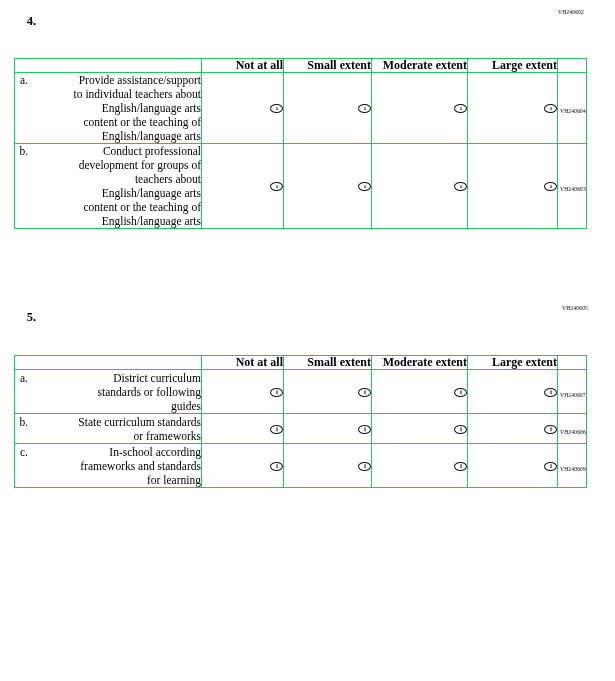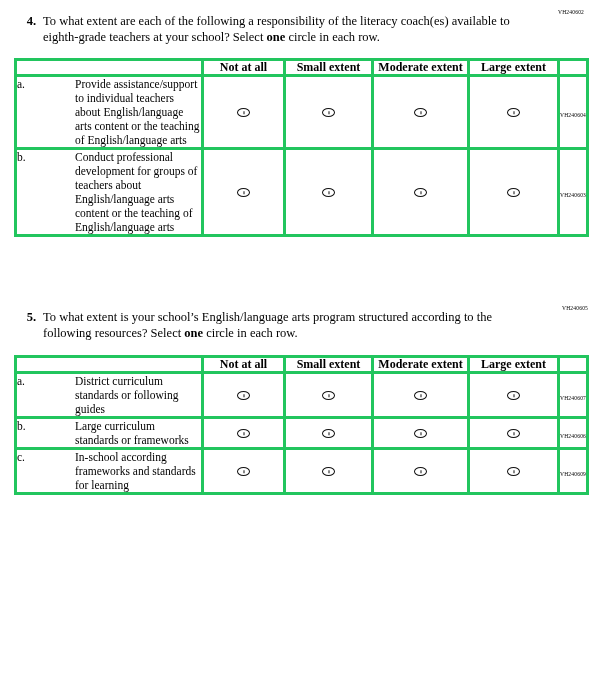--- a/index.html
+++ b/index.html
@@ -59,23 +59,24 @@
   }
 
   
   table.grid {
     border-collapse: collapse;
     table-layout: fixed;
     position: absolute;
     border: 1.2px solid #000;
   }
   table.grid td, table.grid th {
-    border: 3px solid #22c55e;
+    border: 1px solid #22c55e;
     padding: 0;
     vertical-align: middle;
+    text-align: right;
   }
   .hdr {
     text-align: center;
     font-weight: bold;
     font-size: 12px;
     line-height: 1.1;
     padding: 6px 2px;
   }
   .rowlabel {
     font-size: 11.5px;
@@ -133,21 +134,20 @@
 </head>
 <body>
 
 <div class="page">
 
   <div class="code" style="top:9px; left:558px;">VH240602</div>
 
   <div class="question" style="top:14px;">
     <div class="q-head">
       <div class="q-num">4.</div>
-      <div class="q-text"><span>To what extent are each of the following a responsibility of the literacy coach(es) available to eighth-grade teachers at your school? Select </span><b>one</b><span> circle in each row.</span></div>
     </div>
   </div>
 
   <table class="grid" style="top:58px; left:14px; width:572px;">
     <colgroup>
       <col style="width:187px">
       <col style="width:82px">
       <col style="width:88px">
       <col style="width:96px">
       <col style="width:90px">
@@ -189,21 +189,20 @@
       <td class="codecell"><span>VH240603</span></td>
     </tr>
   </tbody>
     </table>
 
   <div class="code" style="top:305px; left:562px;">VH240605</div>
 
   <div class="question" style="top:310px;">
     <div class="q-head">
       <div class="q-num">5.</div>
-      <div class="q-text"><span>To what extent is your school’s English/language arts program structured according to the following resources? Select </span><b>one</b><span> circle in each row.</span></div>
     </div>
   </div>
 
   <table class="grid" style="top:355px; left:14px; width:572px;">
     <colgroup>
       <col style="width:187px">
       <col style="width:82px">
       <col style="width:88px">
       <col style="width:96px">
       <col style="width:90px">
@@ -228,21 +227,21 @@
       <td class="optcell"><span class="bubble"></span></td>
       <td class="optcell"><span class="bubble"></span></td>
       <td class="optcell"><span class="bubble"></span></td>
       <td class="optcell"><span class="bubble"></span></td>
       <td class="codecell"><span>VH240607</span></td>
     </tr>
     <tr style="height:30px;">
       <td class="rowlabel">
         <div class="lbl-wrap">
           <span class="ltr">b.</span>
-          <span class="txt">Large curriculum standards or frameworks</span>
+          <span class="txt">State curriculum standards or frameworks</span>
         </div>
       </td>
       <td class="optcell"><span class="bubble"></span></td>
       <td class="optcell"><span class="bubble"></span></td>
       <td class="optcell"><span class="bubble"></span></td>
       <td class="optcell"><span class="bubble"></span></td>
       <td class="codecell"><span>VH240606</span></td>
     </tr>
     <tr style="height:44px;">
       <td class="rowlabel">

